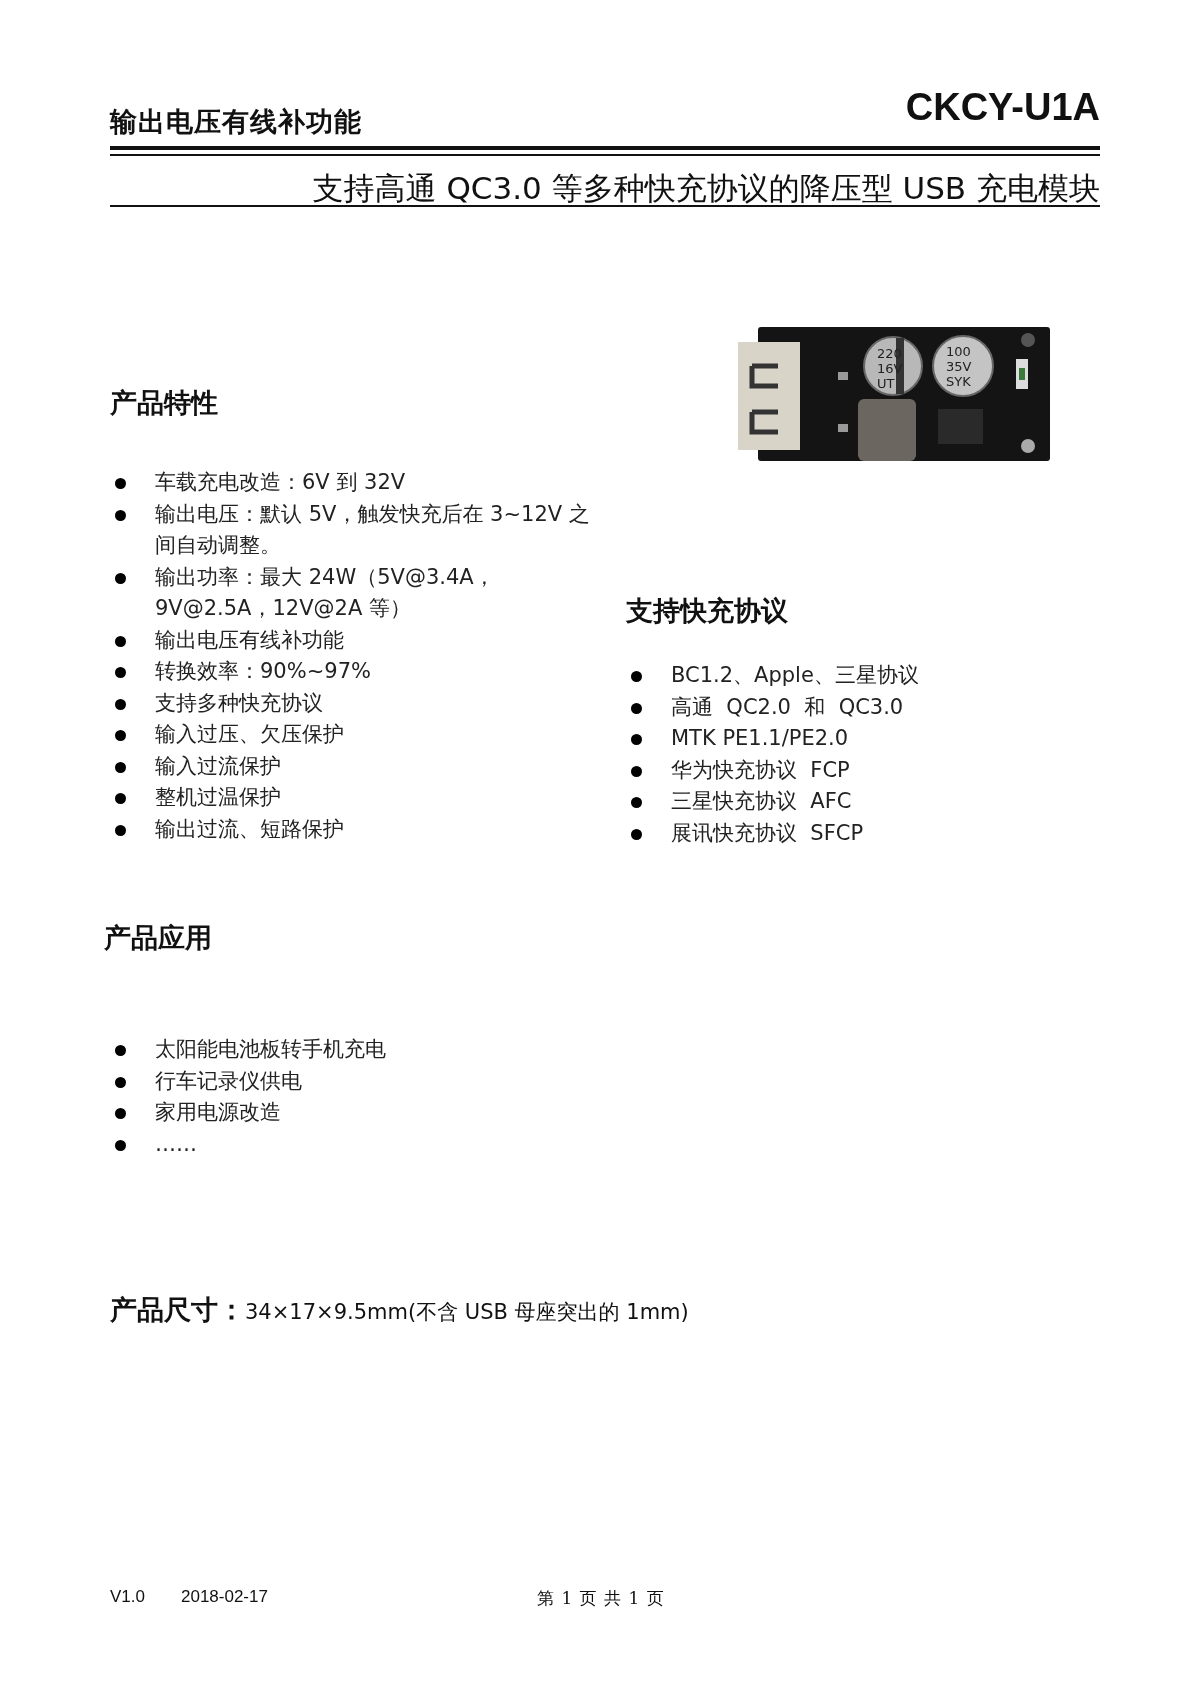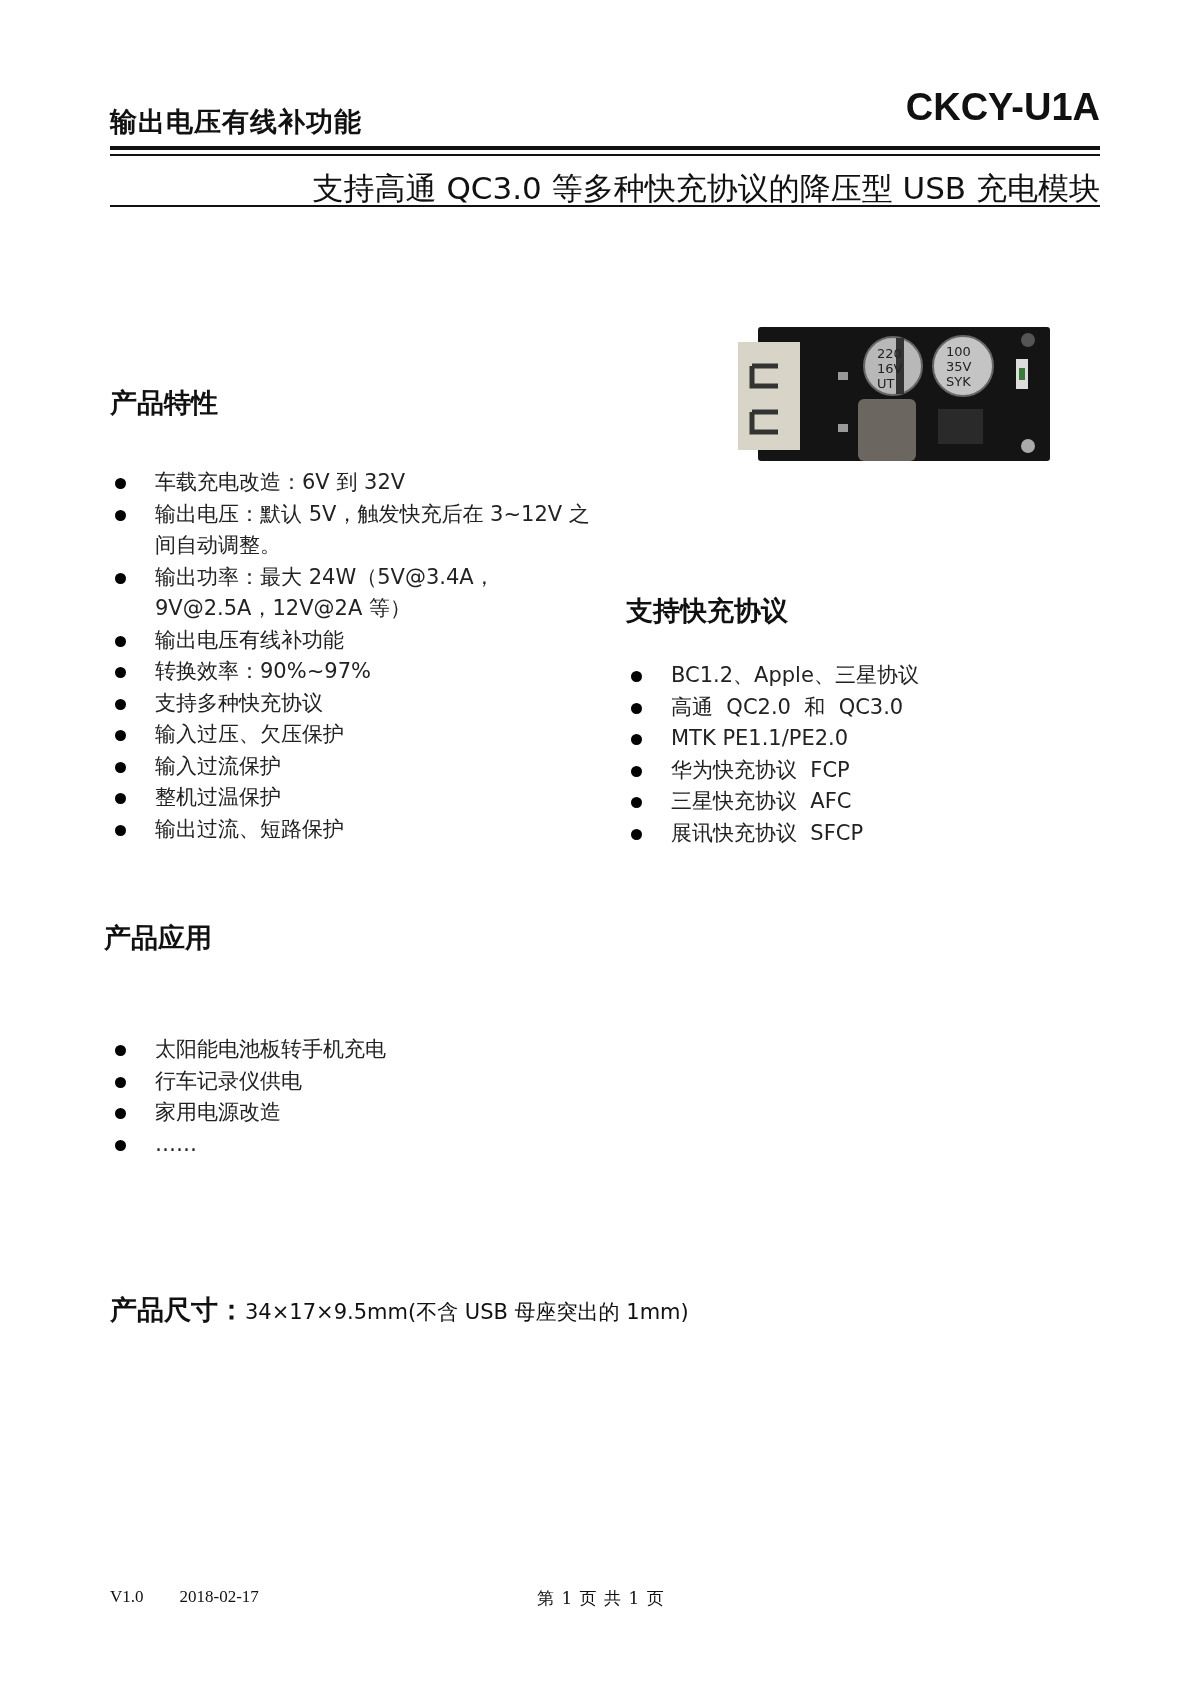--- a/index.html
+++ b/index.html
@@ -23,21 +23,21 @@
     ul.bullets li .dot {
       position: absolute; left: 3px; top: 11px; width: 11px; height: 11px; border-radius: 50%; background: #000;
     }
     .features { left: 112px; top: 467px; width: 480px; }
     .protocols { left: 628px; top: 660px; width: 460px; }
     .apps { left: 112px; top: 1002px; width: 480px; margin-top: 32px; }
 
     .product-photo { left: 690px; top: 324px; width: 320px; height: 150px; padding-left: 48px; }
     .size-line { left: 110px; top: 1292px; font-size: 21px; }
     .size-line .label { font-size: 27px; font-weight: bold; }
-    .footer-left { left: 110px; top: 1587px; font-size: 17px; font-family: Liberation Serif, serif; }
+    .footer-left { left: 110px; top: 1587px; font-size: 17px; font-family: Liberation Sans, sans-serif; }
     .footer-left span + span { margin-left: 36px; }
     .footer-right { left: 537px; top: 1587px; font-size: 17px; font-family: "DejaVu Serif", serif; letter-spacing: 1px; }
   </style>
 </head>
 <body>
 
 <div class="abs company">输出电压有线补功能</div>
 <div class="abs model">CKCY-U1A</div>
 <div class="abs rule-thick"></div>
 <div class="abs rule-thin"></div>

